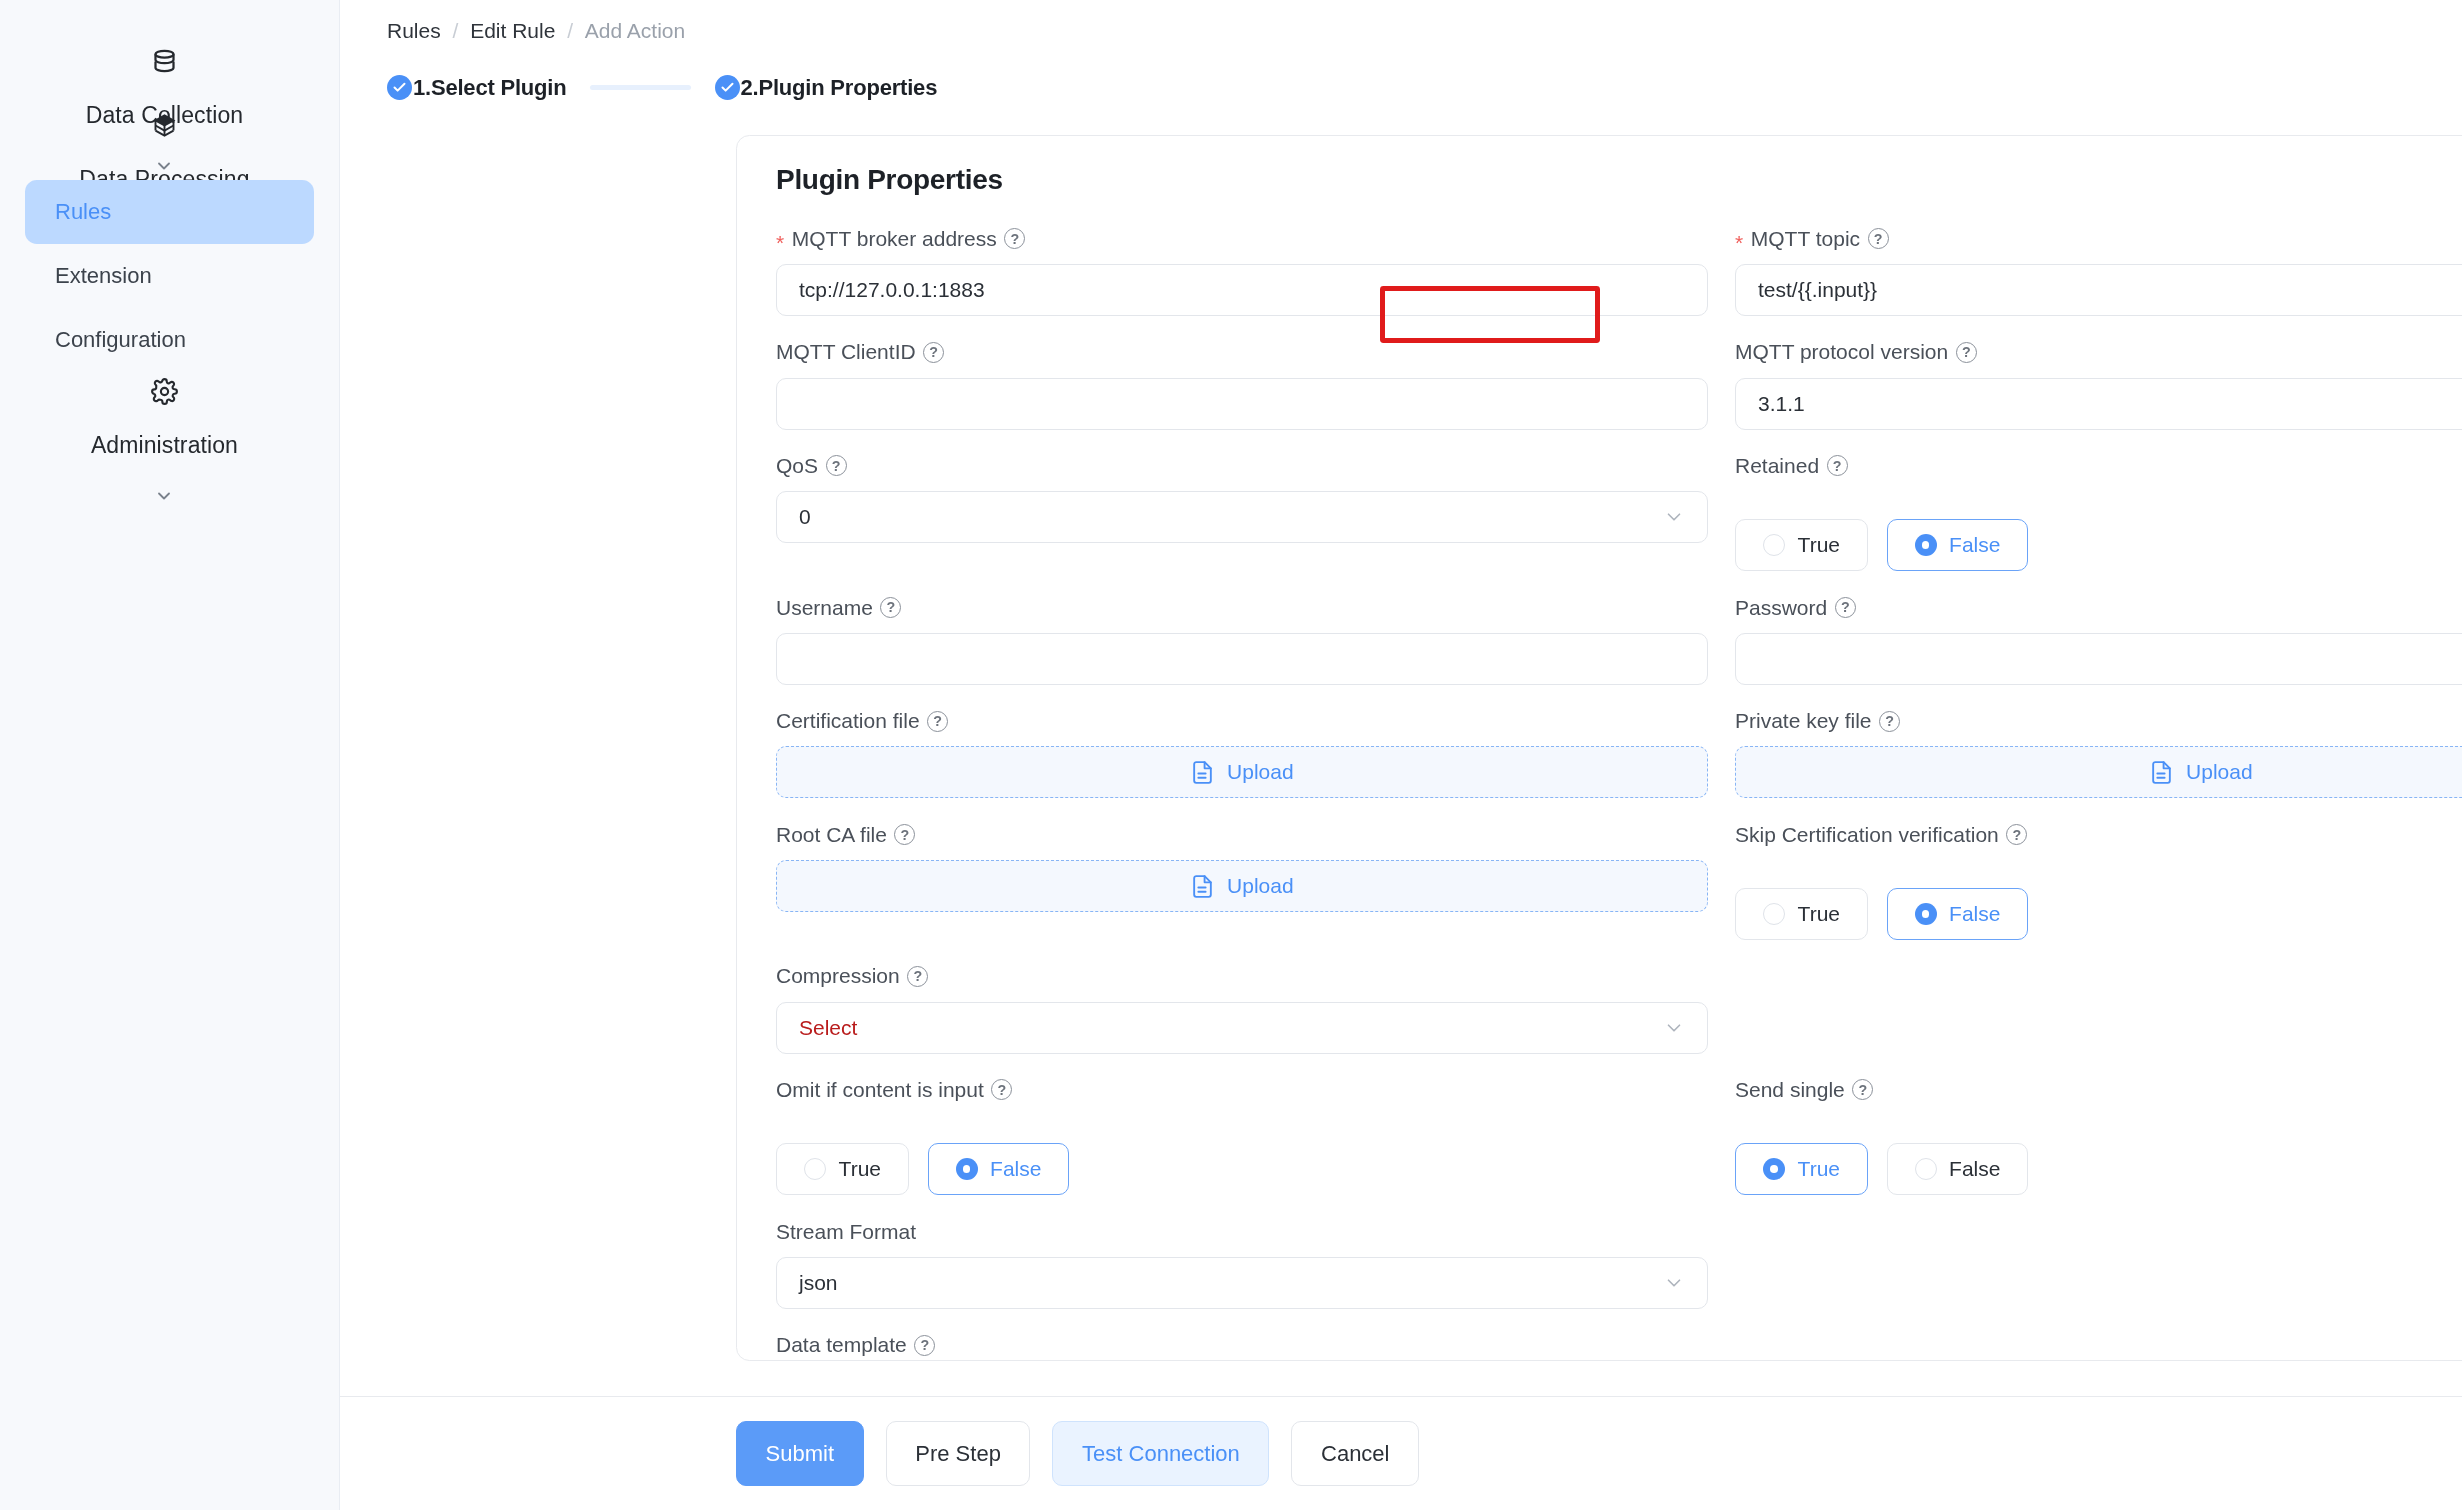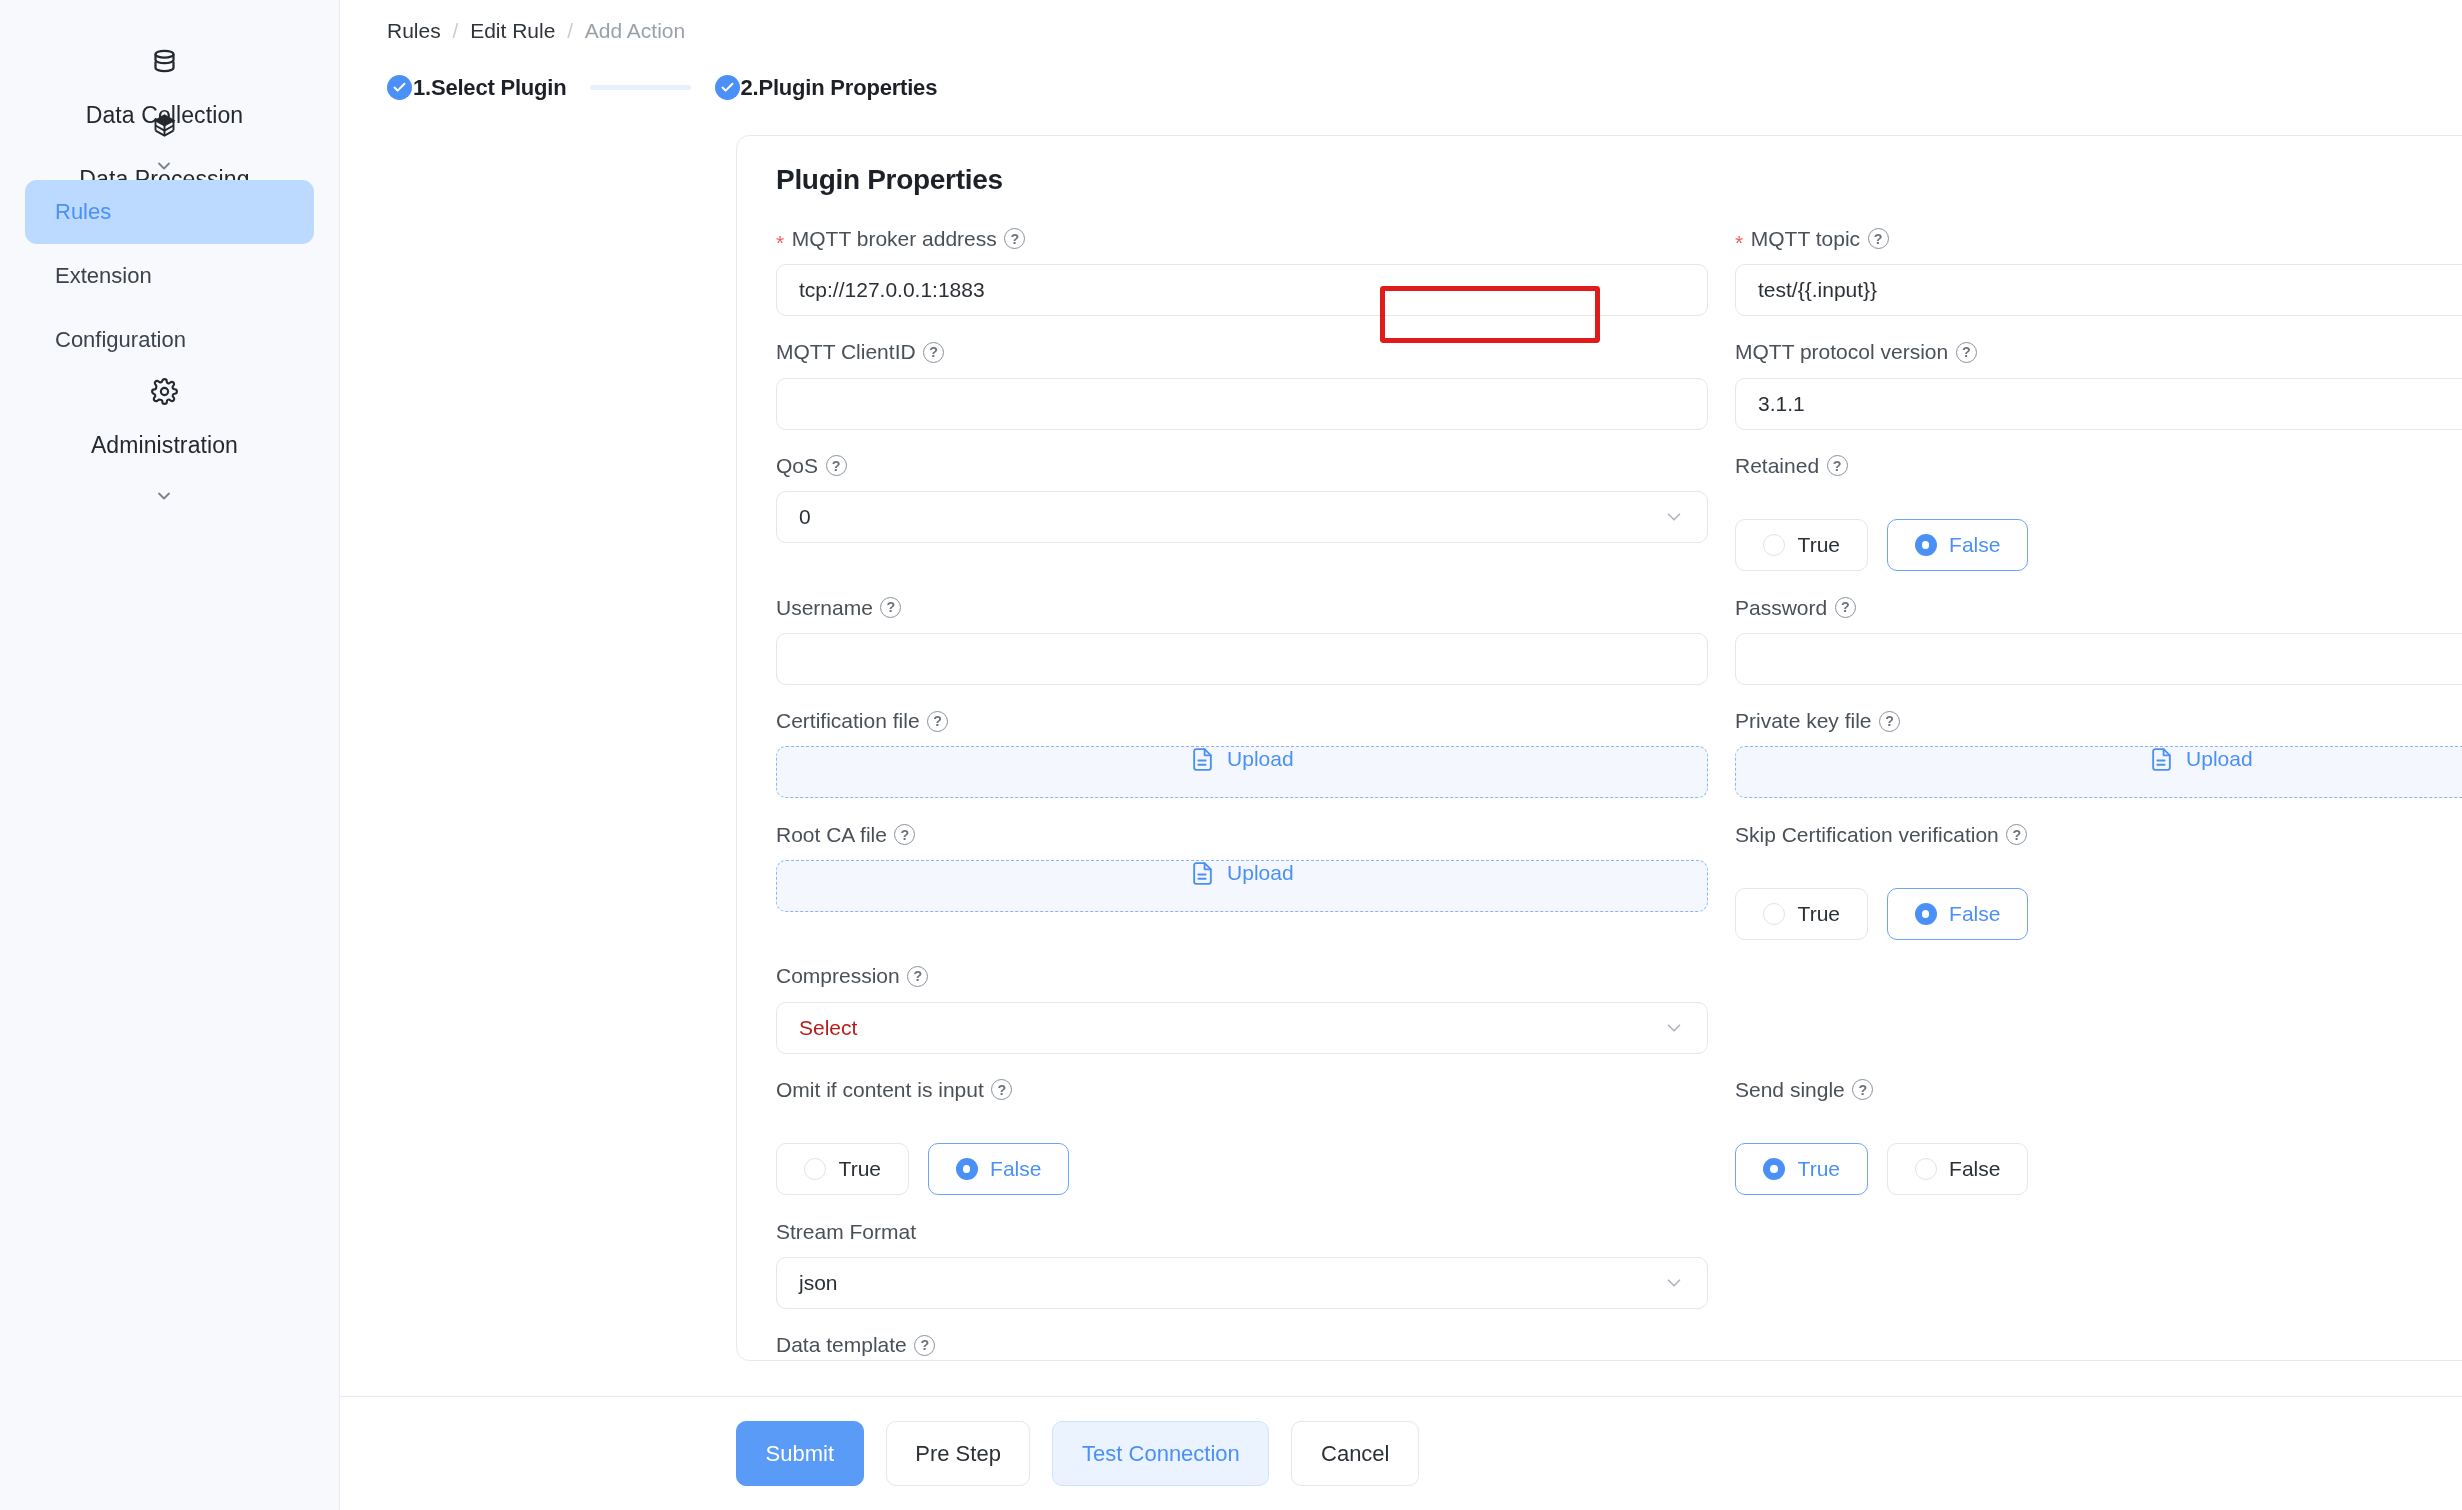--- a/index.html
+++ b/index.html
@@ -146,21 +146,21 @@
     font-size: 21px; color: #2b3037;
   }
   .input.select { justify-content: space-between; cursor: pointer; }
   .input .ph { color: #b91c1c; }
   .sel-chev { color: #aeb4bd; display: flex; align-items: center; }
 
   .upload {
     width: 100%; height: 52px;
     border: 1.7px dashed #88b5f5; border-radius: 10px;
     background: #f4f8fe;
-    display: flex; justify-content: center;
+    display: flex; align-items: center; justify-content: center;
     gap: 11.8px; cursor: pointer;
     color: #4a90f7; font-size: 21px;
   }
   .upload svg { display: block; }
 
   .radio-group { display: flex; gap: 18.5px; }
   .radio-btn {
     height: 52px; min-width: 128px;
     border: 1.7px solid #e3e6eb; border-radius: 10px;
     background: #fff;

